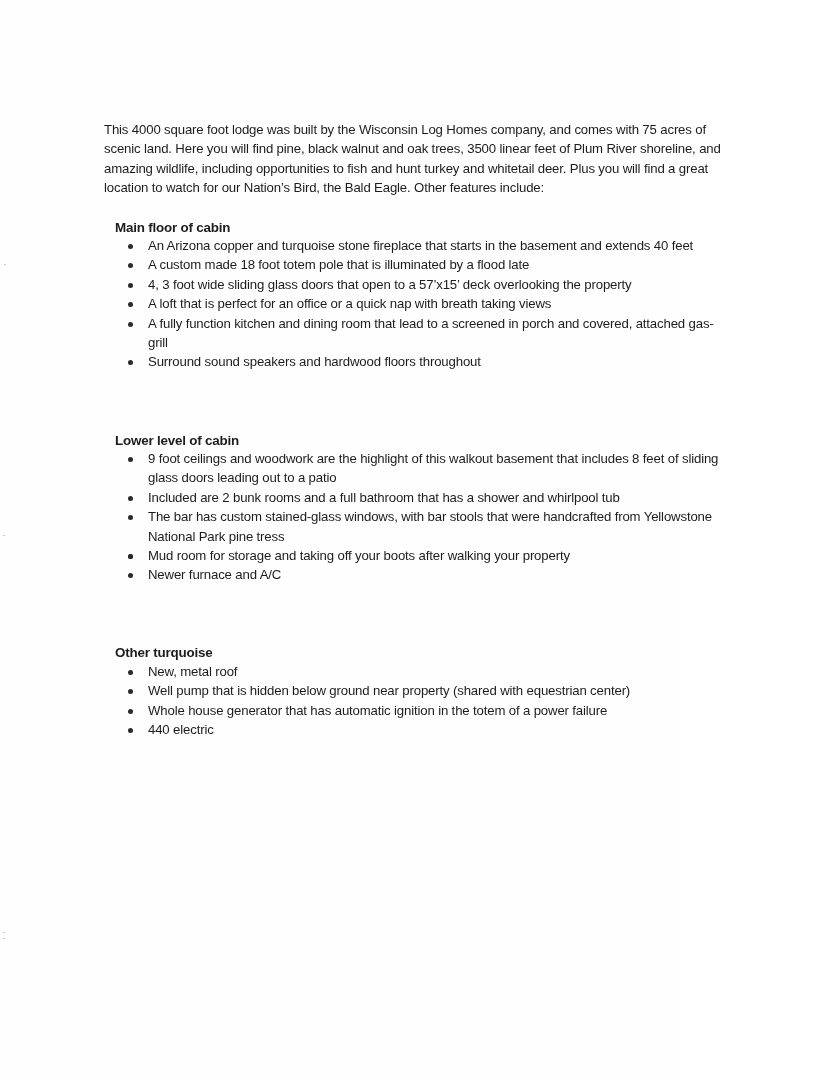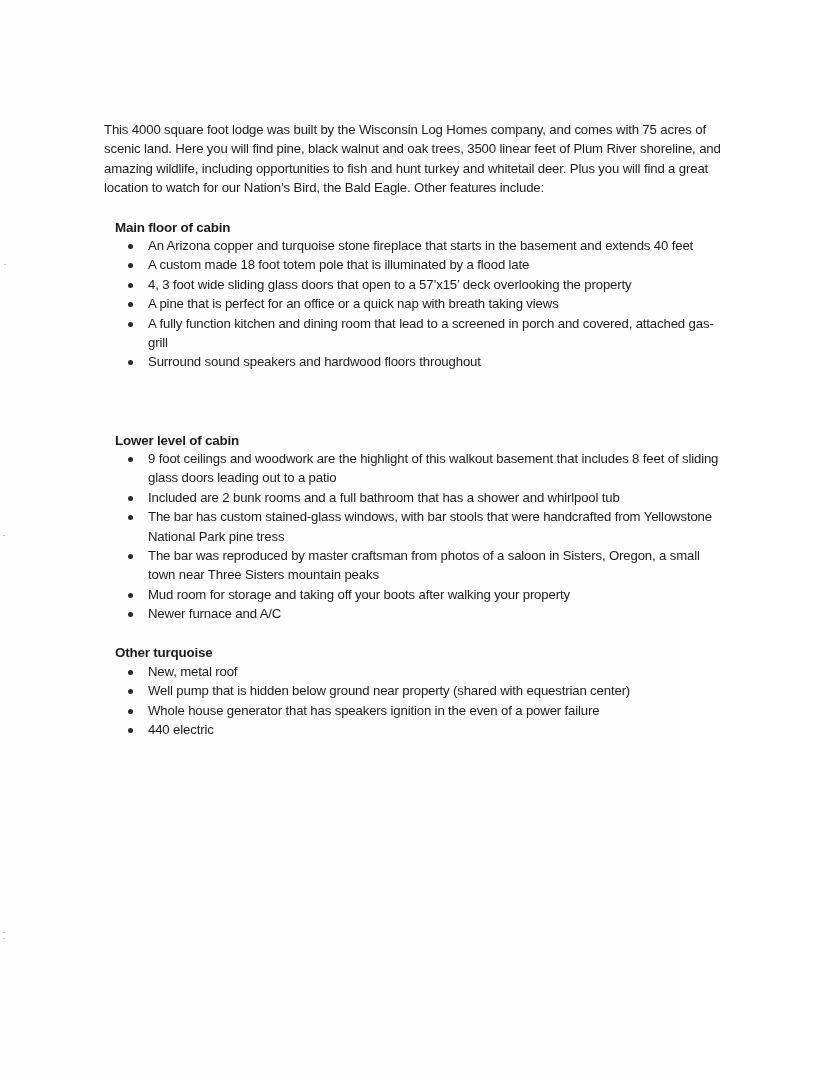--- a/index.html
+++ b/index.html
@@ -34,40 +34,40 @@
 <body>
 
 <div class="page">
   <p class="intro">This 4000 square foot lodge was built by the Wisconsin Log Homes company, and comes with 75 acres of scenic land.  Here you will find pine, black walnut and oak trees, 3500 linear feet of Plum River shoreline, and amazing wildlife, including opportunities to fish and hunt turkey and whitetail deer.  Plus you will find a great location to watch for our Nation’s Bird, the Bald Eagle. Other features include:</p>
 
   <h3 class="section-heading" style="top:208px">Main floor of cabin</h3>
   <ul class="bullets" style="top:236px">
     <li><span class="dot"></span><span>An Arizona copper and turquoise stone fireplace that starts in the basement and extends 40 feet</span></li>
     <li><span class="dot"></span><span>A custom made 18 foot totem pole that is illuminated by a flood late</span></li>
     <li><span class="dot"></span><span>4, 3 foot wide sliding glass doors that open to a 57’x15’ deck overlooking the property</span></li>
-    <li><span class="dot"></span><span>A pine that is perfect for an office or a quick nap with breath taking views</span></li>
+    <li><span class="dot"></span><span>A loft that is perfect for an office or a quick nap with breath taking views</span></li>
     <li><span class="dot"></span><span>A fully function kitchen and dining room that lead to a screened in porch and covered, attached gas-grill</span></li>
     <li><span class="dot"></span><span>Surround sound speakers and hardwood floors throughout</span></li>
   </ul>
 
   <h3 class="section-heading" style="top:421px">Lower level of cabin</h3>
   <ul class="bullets" style="top:449px">
     <li><span class="dot"></span><span>9 foot ceilings and woodwork are the highlight of this walkout basement that includes 8 feet of sliding glass doors leading out to a patio</span></li>
     <li><span class="dot"></span><span>Included are 2 bunk rooms and a full bathroom that has a shower and whirlpool tub</span></li>
     <li><span class="dot"></span><span>The bar has custom stained-glass windows, with bar stools that were handcrafted from Yellowstone National Park pine tress</span></li>
-    <li><span class="dot"></span><span>The bar was reproduced by master craftsman from photos of a saloon in Sisters, Oregon, a small town near Three Sisters mountain peaks</span></li>
+    <li><span class="dot"></span></li>
     <li><span class="dot"></span><span>Mud room for storage and taking off your boots after walking your property</span></li>
     <li><span class="dot"></span><span>Newer furnace and A/C</span></li>
   </ul>
 
   <h3 class="section-heading" style="top:633px">Other turquoise</h3>
   <ul class="bullets" style="top:662px">
     <li><span class="dot"></span><span>New, metal roof</span></li>
     <li><span class="dot"></span><span>Well pump that is hidden below ground near property (shared with equestrian center)</span></li>
-    <li><span class="dot"></span><span>Whole house generator that has speakers ignition in the even of a power failure</span></li>
+    <li><span class="dot"></span><span>Whole house generator that has automatic ignition in the totem of a power failure</span></li>
     <li><span class="dot"></span><span>440 electric</span></li>
   </ul>
 
   <div class="speck" style="left:4px;top:264px"></div>
   <div class="speck" style="left:3px;top:535px"></div>
   <div class="speck" style="left:3px;top:932px"></div>
   <div class="speck" style="left:3px;top:938px"></div>
 </div>
 
 </body></html>

